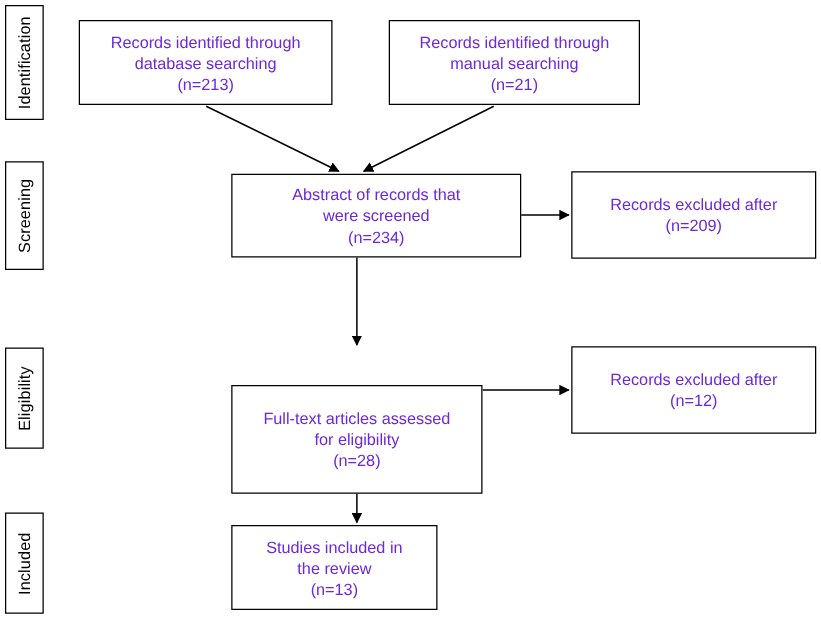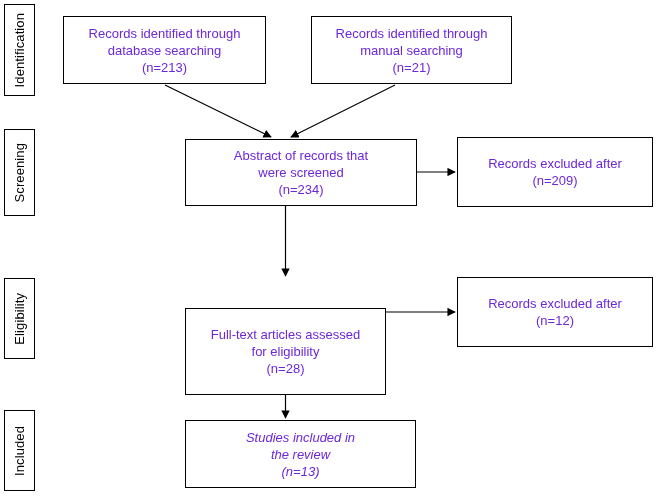--- a/index.html
+++ b/index.html
@@ -128,19 +128,19 @@
     <span class="ln">Full-text articles assessed</span>
     <span class="ln">for eligibility</span>
     <span class="ln">(n=28)</span>
   </div>
 
   <div class="node-box" style="left:457px; top:277px; width:196px; height:70px;">
     <span class="ln">Records excluded after</span>
     <span class="ln">(n=12)</span>
   </div>
 
-  <div class="node-box" style="left:185px; top:420px; width:231px; height:68px;font-style:italic;">
+  <div class="node-box" style="left:185px; top:420px; width:165px; height:68px;">
     <span class="ln">Studies included in</span>
     <span class="ln">the review</span>
     <span class="ln">(n=13)</span>
   </div>
 
 </div>
 
 </body></html>

